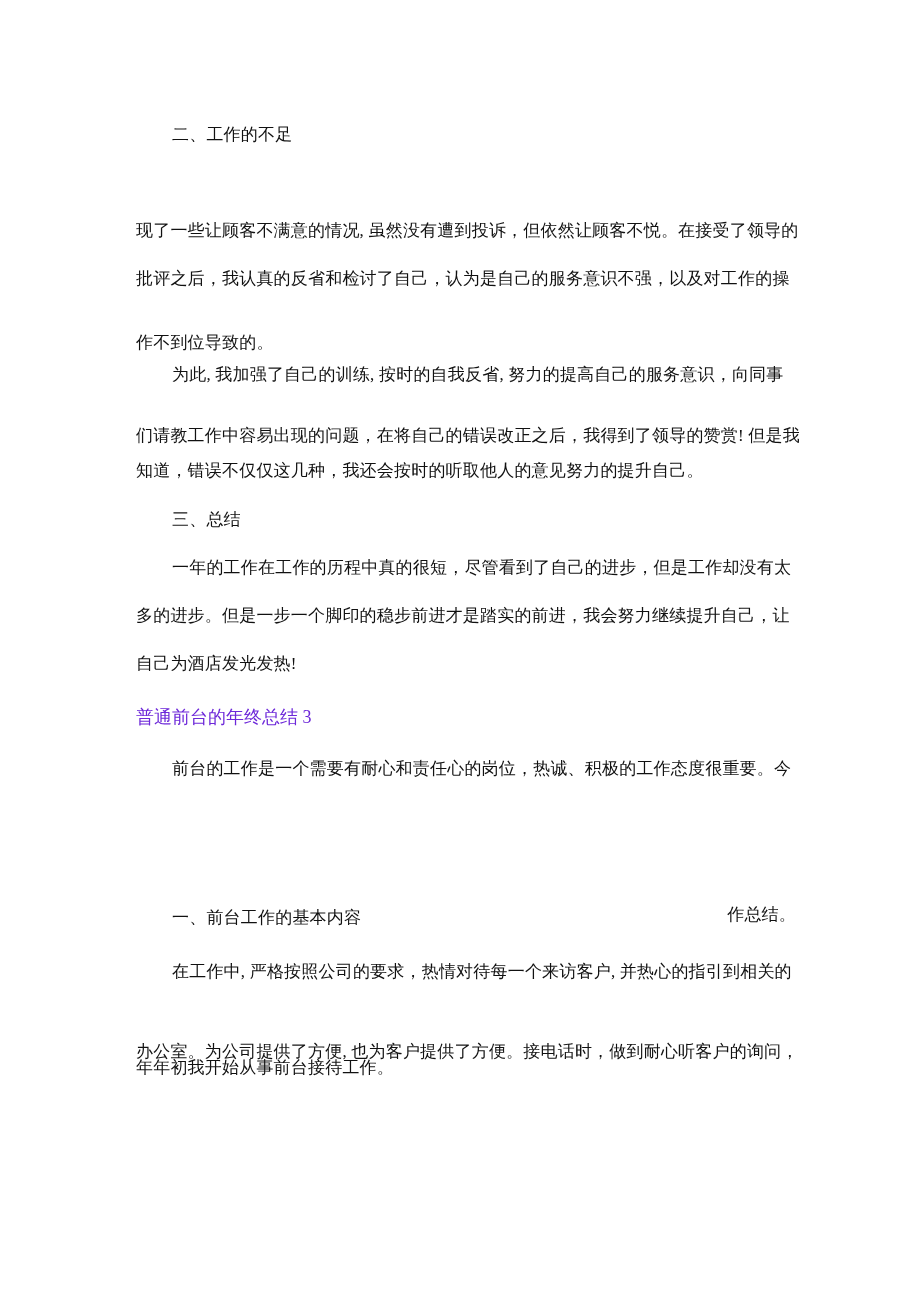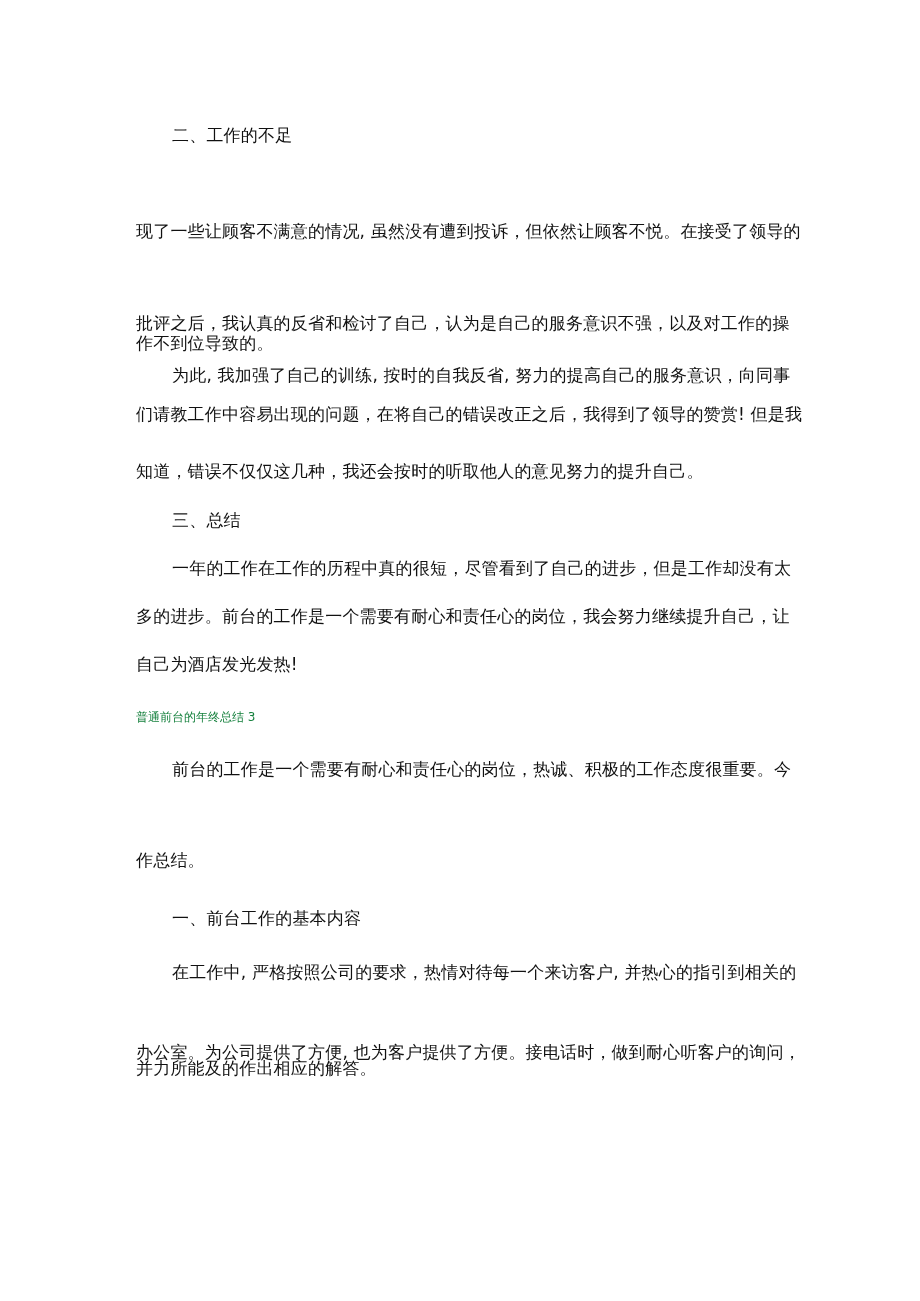--- a/index.html
+++ b/index.html
@@ -14,69 +14,70 @@
       overflow: hidden;
       font-family: "DejaVu Sans", "Liberation Sans", sans-serif;
       color: #111111;
     }
     .page {
       position: absolute;
       left: 0;
       top: 0;
       width: 834px;
       height: 1301px;
+      font-family: Liberation Serif, serif;
     }
     .line {
       position: absolute;
       left: 136px;
       width: 660px;
       font-size: 17px;
       line-height: 22px;
       white-space: nowrap;
       letter-spacing: 0.2px;
     }
     .indent {
       left: 172px;
       width: 624px;
     }
     .heading {
       position: absolute;
       left: 136px;
-      font-size: 12px;
+      font-size: 18px;
       line-height: 26px;
-      color: #15803d;
+      color: #6d28d9;
       white-space: nowrap;
     }
   </style>
 </head>
 <body>
 
 <div class="page">
 
   <div class="line indent" style="top:124px;">二、工作的不足</div>
 
   <div class="line" style="top:220px;">现了一些让顾客不满意的情况, 虽然没有遭到投诉，但依然让顾客不悦。在接受了领导的</div>
-  <div class="line" style="top:268px;margin-top:44px;">批评之后，我认真的反省和检讨了自己，认为是自己的服务意识不强，以及对工作的操</div>
+  <div class="line" style="top:268px;">批评之后，我认真的反省和检讨了自己，认为是自己的服务意识不强，以及对工作的操</div>
   <div class="line" style="top:332px;">作不到位导致的。</div>
 
   <div class="line indent" style="top:364px;">为此, 我加强了自己的训练, 按时的自我反省, 努力的提高自己的服务意识，向同事</div>
-  <div class="line" style="top:403px;">们请教工作中容易出现的问题，在将自己的错误改正之后，我得到了领导的赞赏! 但是我</div>
+  <div class="line" style="top:425px;">们请教工作中容易出现的问题，在将自己的错误改正之后，我得到了领导的赞赏! 但是我</div>
   <div class="line" style="top:460px;">知道，错误不仅仅这几种，我还会按时的听取他人的意见努力的提升自己。</div>
 
   <div class="line indent" style="top:509px;">三、总结</div>
 
   <div class="line indent" style="top:557px;">一年的工作在工作的历程中真的很短，尽管看到了自己的进步，但是工作却没有太</div>
-  <div class="line" style="top:605px;">多的进步。前台的工作是一个需要有耐心和责任心的岗位，我会努力继续提升自己，让</div>
+  <div class="line" style="top:605px;">多的进步。但是一步一个脚印的稳步前进才是踏实的前进，我会努力继续提升自己，让</div>
   <div class="line" style="top:653px;">自己为酒店发光发热!</div>
 
   <div class="heading" style="top:704px;">普通前台的年终总结 3</div>
 
   <div class="line indent" style="top:758px;">前台的工作是一个需要有耐心和责任心的岗位，热诚、积极的工作态度很重要。今</div>
-  <div class="line" style="top:849px;">作总结。</div>
+  <div class="line" style="top:904px;text-align:right;">作总结。</div>
 
   <div class="line indent" style="top:907px;">一、前台工作的基本内容</div>
 
   <div class="line indent" style="top:961px;">在工作中, 严格按照公司的要求，热情对待每一个来访客户, 并热心的指引到相关的</div>
   <div class="line" style="top:1009px;margin-top:32px;">办公室。为公司提供了方便, 也为客户提供了方便。接电话时，做到耐心听客户的询问，</div>
-  <div class="line" style="top:1057px;">并力所能及的作出相应的解答。</div>
+  <div class="line" style="top:1057px;">年年初我开始从事前台接待工作。</div>
 
 
 </div>
 
 </body></html>

